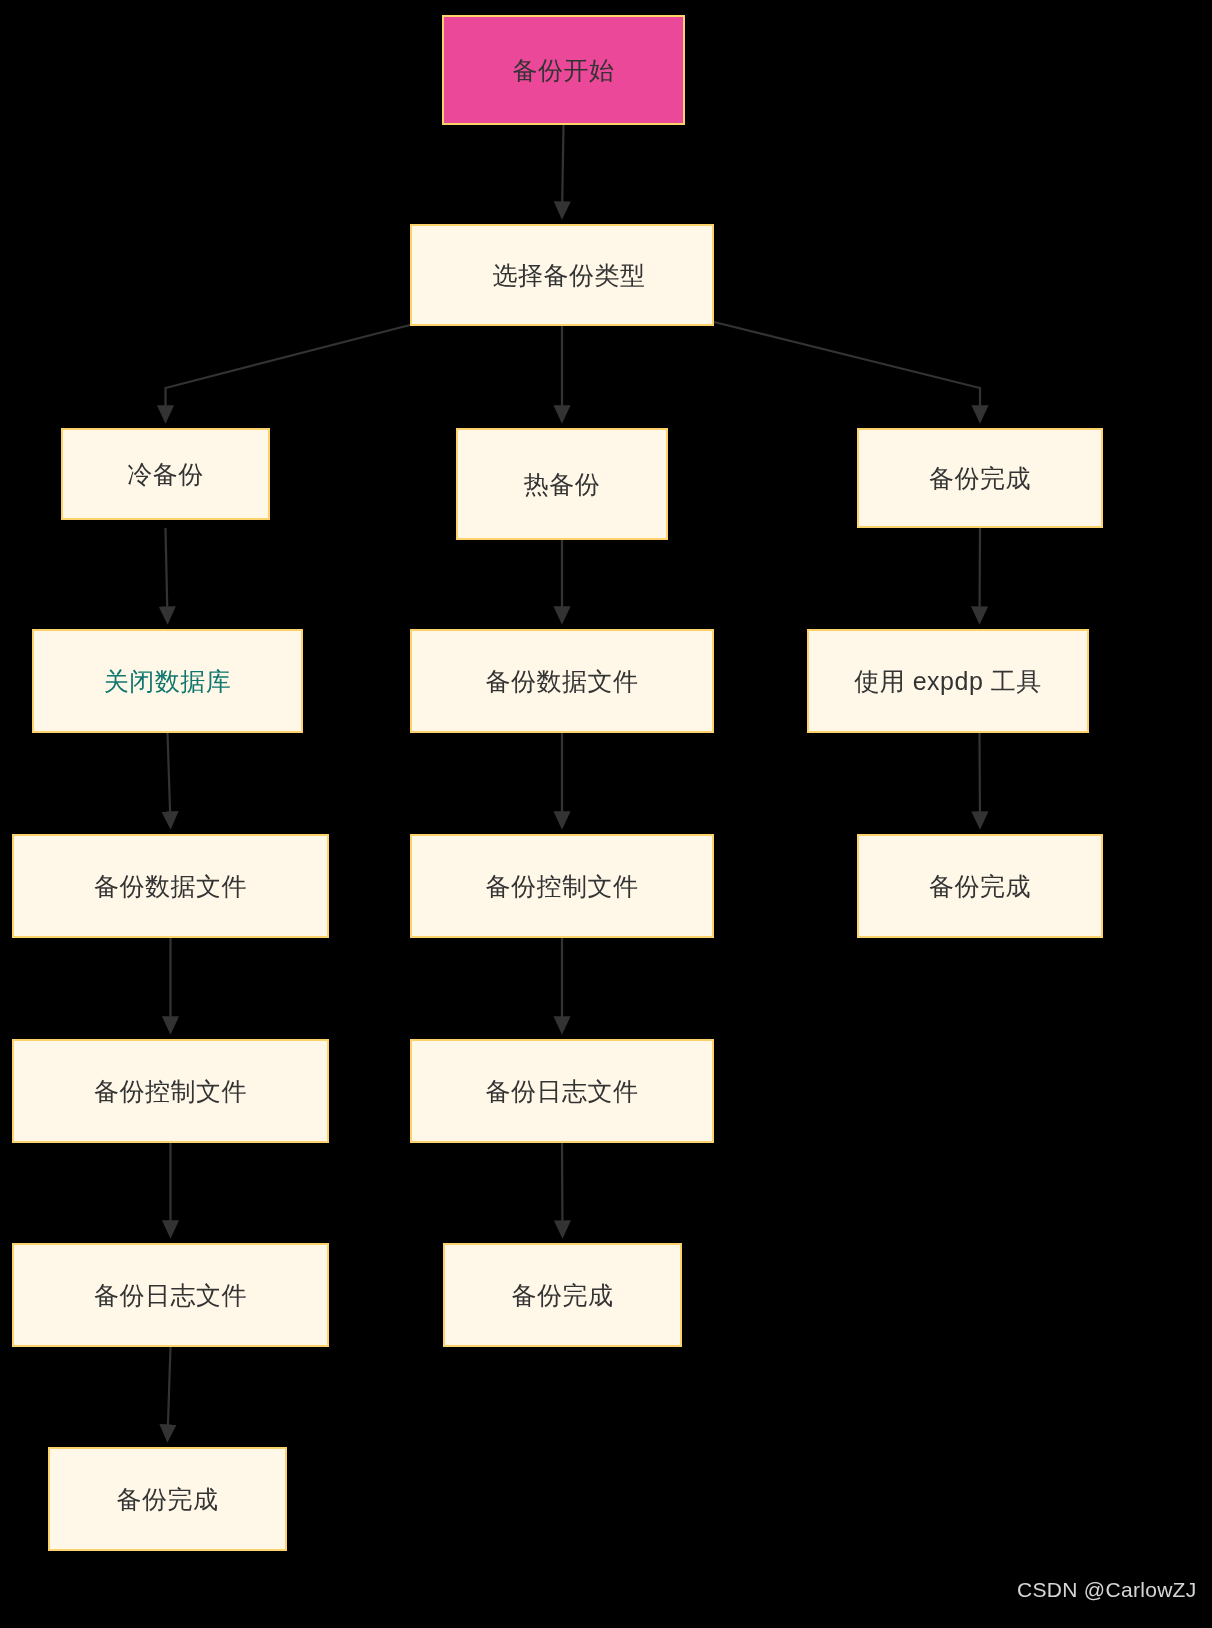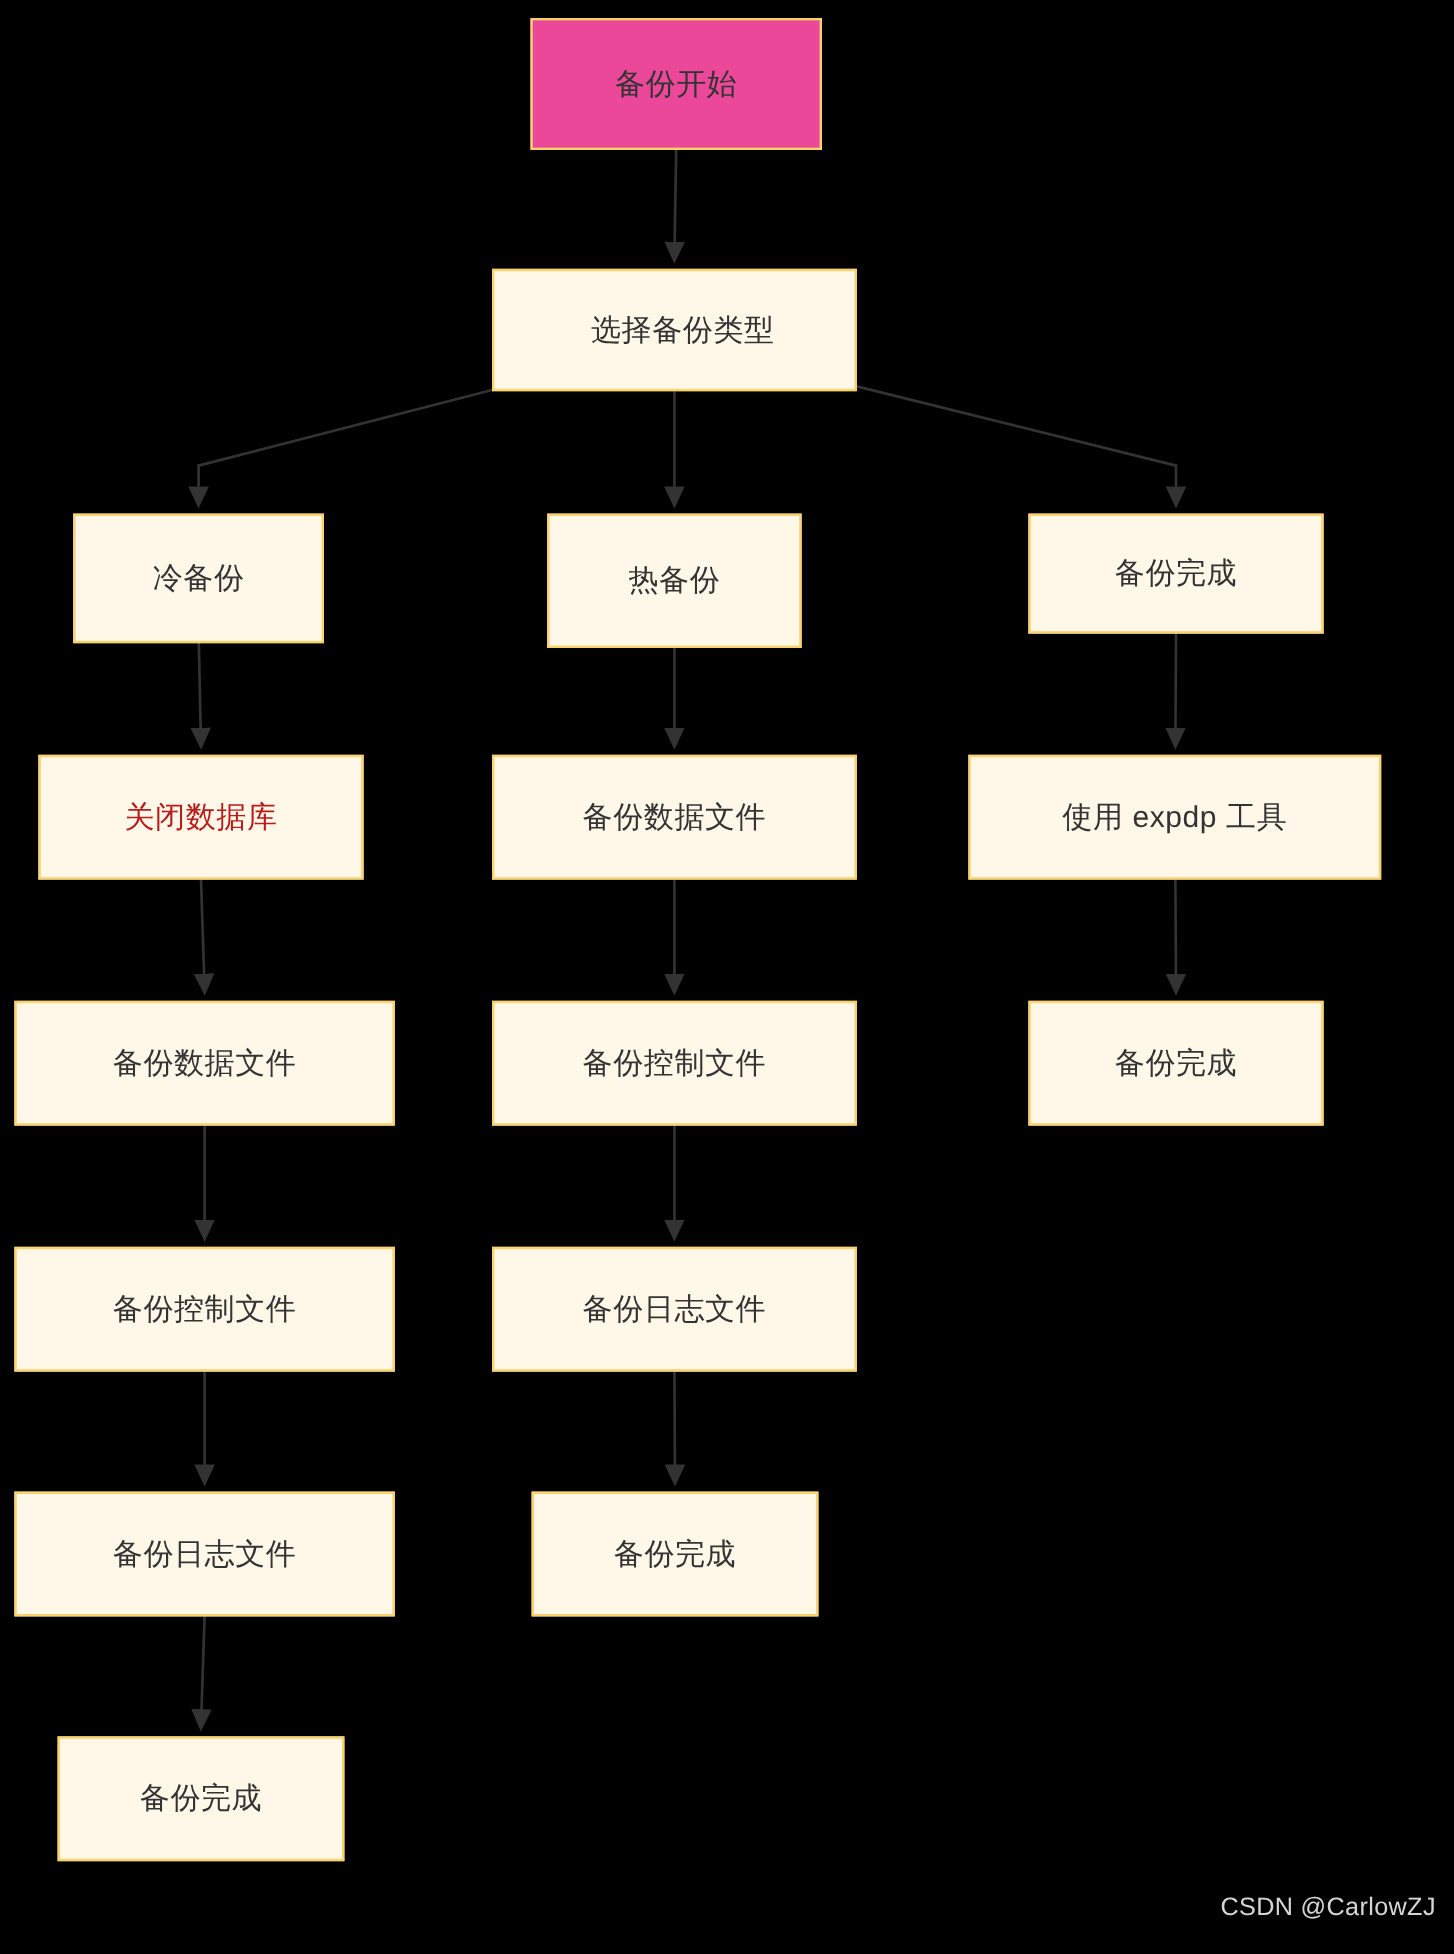--- a/index.html
+++ b/index.html
@@ -81,36 +81,36 @@
       </g>
   </svg>
 
   <div id="node-layer">
       <div class="node-box" style="left: 442px; top: 15px; width: 243px; height: 110px; background: #ec4899; border-color: rgb(252, 211, 107); color: rgb(51, 51, 51);">
         <span>备份开始</span>
       </div>
       <div class="node-box" style="left: 410px; top: 224px; width: 304px; height: 102px; background: rgb(255, 248, 232); border-color: rgb(252, 211, 107); color: rgb(51, 51, 51); padding-left: 14px;">
         <span>选择备份类型</span>
       </div>
-      <div class="node-box" style="left: 61px; top: 428px; width: 209px; height: 108px; background: rgb(255, 248, 232); border-color: rgb(252, 211, 107); color: rgb(51, 51, 51);">
+      <div class="node-box" style="left: 61px; top: 428px; width: 209px; height: 92px; background: rgb(255, 248, 232); border-color: rgb(252, 211, 107); color: rgb(51, 51, 51);">
         <span>冷备份</span>
       </div>
       <div class="node-box" style="left: 456px; top: 428px; width: 212px; height: 112px; background: rgb(255, 248, 232); border-color: rgb(252, 211, 107); color: rgb(51, 51, 51);">
         <span>热备份</span>
       </div>
       <div class="node-box" style="left: 857px; top: 428px; width: 246px; height: 100px; background: rgb(255, 248, 232); border-color: rgb(252, 211, 107); color: rgb(51, 51, 51);">
         <span>备份完成</span>
       </div>
-      <div class="node-box" style="left: 32px; top: 629px; width: 271px; height: 104px; background: rgb(255, 248, 232); border-color: rgb(252, 211, 107); color: #b91c1c;">
+      <div class="node-box" style="left: 32px; top: 629px; width: 271px; height: 104px; background: rgb(255, 248, 232); border-color: rgb(252, 211, 107); color: #0f766e;">
         <span>关闭数据库</span>
       </div>
       <div class="node-box" style="left: 410px; top: 629px; width: 304px; height: 104px; background: rgb(255, 248, 232); border-color: rgb(252, 211, 107); color: rgb(51, 51, 51);">
         <span>备份数据文件</span>
       </div>
-      <div class="node-box" style="left: 807px; top: 629px; width: 344px; height: 104px; background: rgb(255, 248, 232); border-color: rgb(252, 211, 107); color: rgb(51, 51, 51);">
+      <div class="node-box" style="left: 807px; top: 629px; width: 282px; height: 104px; background: rgb(255, 248, 232); border-color: rgb(252, 211, 107); color: rgb(51, 51, 51);">
         <span>使用 expdp 工具</span>
       </div>
       <div class="node-box" style="left: 12px; top: 834px; width: 317px; height: 104px; background: rgb(255, 248, 232); border-color: rgb(252, 211, 107); color: rgb(51, 51, 51);">
         <span>备份数据文件</span>
       </div>
       <div class="node-box" style="left: 410px; top: 834px; width: 304px; height: 104px; background: rgb(255, 248, 232); border-color: rgb(252, 211, 107); color: rgb(51, 51, 51);">
         <span>备份控制文件</span>
       </div>
       <div class="node-box" style="left: 857px; top: 834px; width: 246px; height: 104px; background: rgb(255, 248, 232); border-color: rgb(252, 211, 107); color: rgb(51, 51, 51);">
         <span>备份完成</span>

